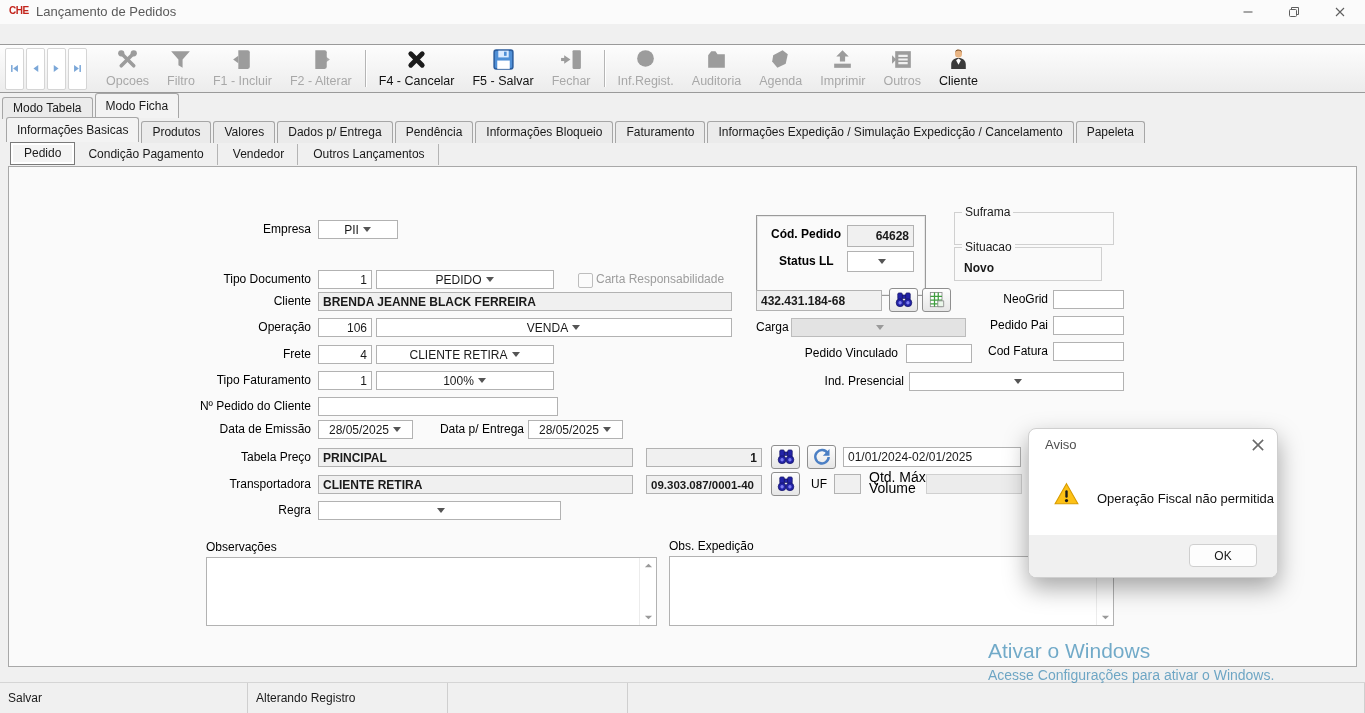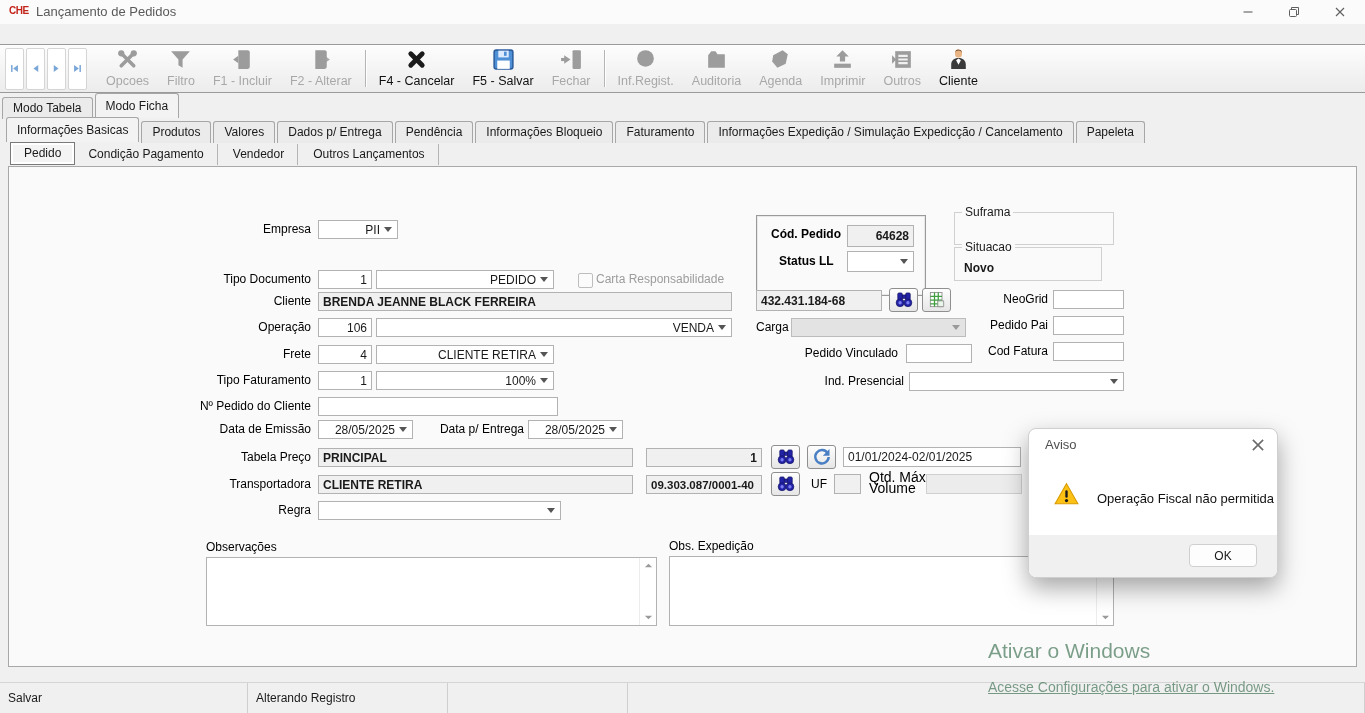--- a/index.html
+++ b/index.html
@@ -39,21 +39,21 @@
   .stab.plain{border-right:1px solid #b4b4b4;margin-right:2px;}
   
   #panel{position:absolute;left:8px;top:166px;width:1349px;height:501px;background:#fafafa;
          border:1px solid #a8a8a8;box-sizing:border-box;}
   .flbl{position:absolute;width:150px;height:19px;line-height:19px;text-align:right;color:#000;}
   .llbl{position:absolute;height:19px;line-height:19px;color:#000;}
   .tb,.ro,.num,.cmb{position:absolute;height:19px;box-sizing:border-box;border:1px solid #b2b2b2;background:#fff;
        display:flex;align-items:center;padding:0 4px;font-size:12px;}
   .ro{background:#f0f0f0;font-weight:bold;}
   .num{justify-content:flex-end;}
-  .cmb{justify-content:flex-end;padding-right:5px;}
+  .cmb{justify-content:center;padding-right:5px;}
   .cmb .arr{width:0;height:0;border-left:4px solid transparent;border-right:4px solid transparent;border-top:5px solid #555;flex:none;margin-left:4px;}
   .cmb.dis{background:#e3e3e3;border-color:#bcbcbc;}
   .cmb.dis .arr{border-top-color:#9a9a9a;}
   .ibtn{position:absolute;width:29px;height:24px;background:linear-gradient(#fefefe,#e6e6e6);
         border:1px solid #8f8f8f;border-radius:3px;display:flex;align-items:center;justify-content:center;box-sizing:border-box;}
   .ibtn .ic{width:20px;height:20px;}
   .grp{position:absolute;border:1px solid #d0d0d0;box-sizing:border-box;}
   .grp .gl{position:absolute;top:-8px;left:7px;background:#fafafa;padding:0 3px;line-height:14px;}
   #codpedbox{position:absolute;left:747px;top:48px;width:170px;height:81px;border:1px solid #9a9a9a;
              box-shadow:inset 0 0 0 1px #e8e8e8;background:#fafafa;box-sizing:border-box;}
@@ -61,23 +61,23 @@
   .ta{position:absolute;background:#fff;border:1px solid #b2b2b2;box-sizing:border-box;}
   .ta .sb{position:absolute;right:0;top:0;bottom:0;width:16px;display:flex;flex-direction:column;
           justify-content:space-between;align-items:center;padding:3px 0;border-left:1px solid #ececec;}
   .sb .ic{width:9px;height:9px;}
   
   #statusbar{position:absolute;left:0;top:682px;width:100%;height:31px;background:#f0f0f0;
              border-top:1px solid #d5d5d5;display:flex;box-sizing:border-box;}
   .spanel{height:100%;display:flex;align-items:center;padding-left:8px;box-sizing:border-box;
           border-right:1px solid #cfcfcf;white-space:nowrap;}
   
-  #watermark{position:absolute;left:988px;top:639px;color:#14532d;opacity:.55;z-index:50;pointer-events:none;}
+  #watermark{position:absolute;left:988px;top:639px;color:#0369a1;opacity:.55;z-index:50;pointer-events:none;}
   #wm1{font-size:21px;}
-  #wm2{font-size:14px;margin-top:16px;text-decoration:underline;}
+  #wm2{font-size:14px;margin-top:4px;}
   
   #dialog{position:absolute;left:1028px;top:428px;width:250px;height:150px;background:#fff;border:1px solid #cfcfcf;
           border-radius:8px;box-shadow:0 10px 25px rgba(0,0,0,.35);z-index:100;overflow:hidden;box-sizing:border-box;}
   #dtitle{position:absolute;left:16px;top:8px;font-size:13px;color:#4f4f4f;}
   #dclose{position:absolute;right:10px;top:7px;width:18px;height:18px;}
   #dicon{position:absolute;left:24px;top:52px;width:27px;height:26px;}
   #dmsg{position:absolute;left:68px;top:62px;font-size:13px;color:#111;}
   #dfoot{position:absolute;left:0;right:0;bottom:0;height:42px;background:#f0f0f0;text-align:center;}
   #dok{position:absolute;right:20px;top:9px;width:68px;height:23px;background:#fdfdfd;border:1px solid #cfcfcf;
        border-radius:4px;display:flex;align-items:center;justify-content:center;font-size:12px;box-sizing:border-box;}

